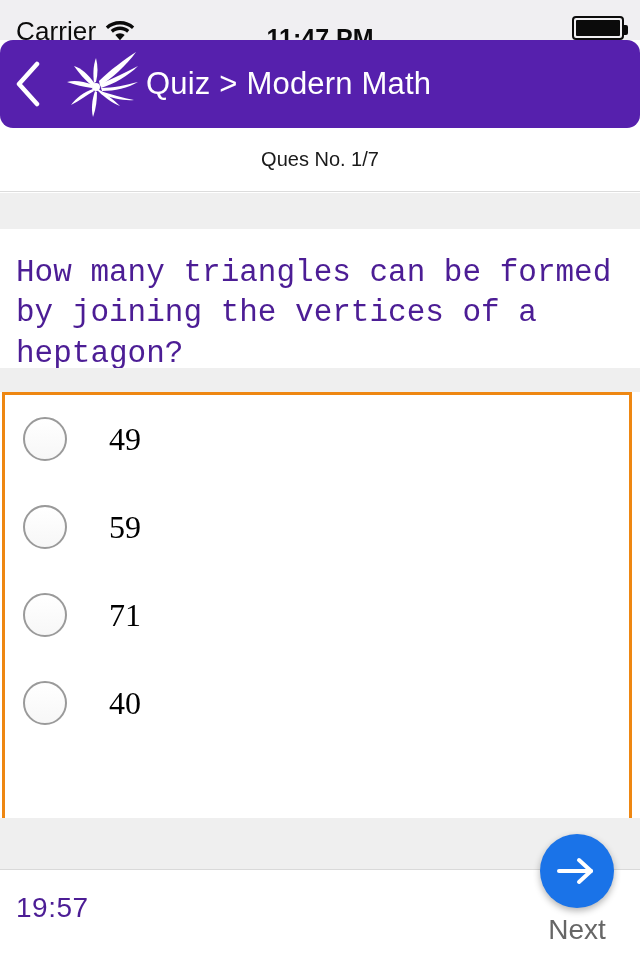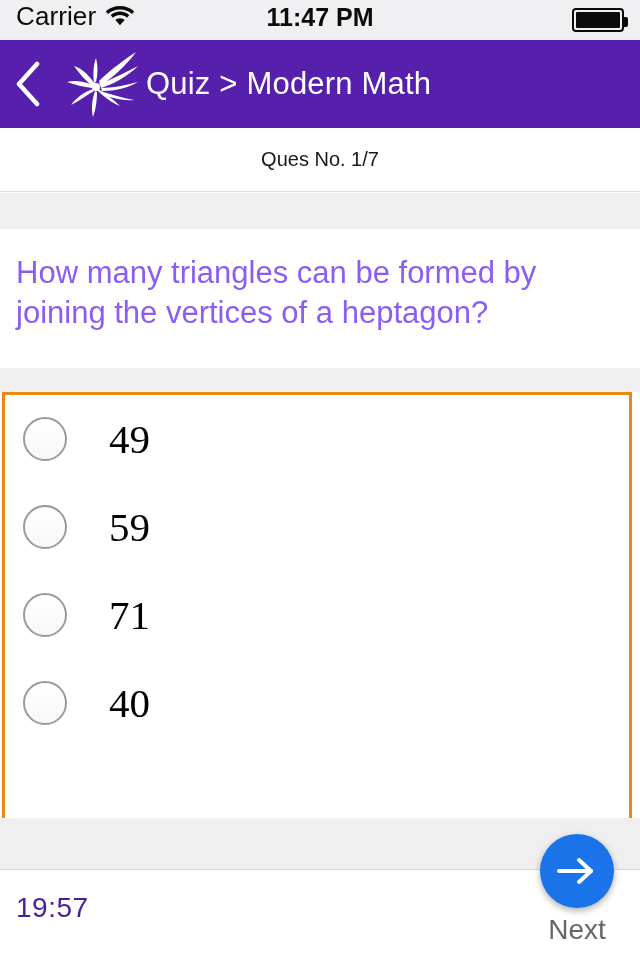--- a/index.html
+++ b/index.html
@@ -8,40 +8,40 @@
     font-family:"Liberation Sans", sans-serif;
     background:#ffffff;
     overflow:hidden;
   }
   #app { position:relative; width:640px; height:960px; background:#ffffff; }
 
   
   .statusbar{
     position:absolute; left:0; top:0; width:640px; height:40px;
     background:#f0eff2;
-    display:flex; align-items:flex-end; justify-content:space-between;
-    padding:8px 16px;
+    display:flex; align-items:flex-start; justify-content:space-between;
+    padding:16px 16px;
   }
   .sb-left{ display:flex; align-items:center; gap:9px; }
   .sb-carrier{ font-size:26px; color:#0b0b0b; letter-spacing:.1px; }
   .sb-time{ font-size:25px; font-weight:bold; color:#0b0b0b;
-            position:absolute; left:0; width:640px; text-align:center; }
+            position:absolute; left:0; width:640px; text-align:center;margin-top:8px; }
   .sb-right{ display:flex; align-items:center; z-index:2; }
   .wifi{ display:block; }
   .battery{ position:relative; width:52px; height:24px;
             border:2px solid #0b0b0b; border-radius:4px; padding:2px; }
   .battery::after{ content:""; position:absolute; right:-6px; top:7px;
             width:4px; height:10px; background:#0b0b0b; border-radius:0 2px 2px 0; }
   .battery i{ display:block; width:100%; height:100%; background:#0b0b0b; border-radius:1px; }
 
   
   .navbar{
     position:absolute; left:0; top:40px; width:640px; height:88px;
     background:#5620ad;
-    display:flex; align-items:center;
+    display:flex; align-items:center;border-radius:13px;
   }
   .back-btn{ width:54px; height:88px; display:flex; align-items:center; justify-content:center;
              cursor:pointer; }
   .logo{ width:86px; height:72px; display:flex; align-items:center; justify-content:center; }
   .nav-title{ font-size:31px; color:#ffffff; margin-left:6px; letter-spacing:.2px; }
 
   
   .qnum-bar{
     position:absolute; left:0; top:128px; width:640px; height:64px;
     background:#ffffff; display:flex; align-items:center; justify-content:center;
@@ -54,22 +54,22 @@
     position:absolute; left:0; top:193px; width:640px; height:36px;
     background:#efefef;
   }
 
   
   .question-area{
     position:absolute; left:0; top:229px; width:640px; height:139px;
     background:#ffffff; padding:24px 16px 0 16px;
   }
   .question-text{
-    font-family:Liberation Sans, sans-serif;
-    font-size:31px; line-height:1.30; color:#8b5cf6;
+    font-family:Liberation Mono, monospace;
+    font-size:31px; line-height:1.30; color:#4c1d95;
   }
 
   
   .band-mid{
     position:absolute; left:0; top:368px; width:640px; height:24px;
     background:#efefef;
   }
 
   
   .options-card{
@@ -83,21 +83,21 @@
     display:flex; align-items:center; height:88px; padding-left:18px; cursor:pointer;
   }
   .radio{
     width:44px; height:44px; border-radius:50%;
     border:2px solid #9a9a9a;
     background:linear-gradient(#ffffff,#f7f7f7);
     flex:0 0 auto;
   }
   .option-label{
     font-family:"Liberation Serif", serif;
-    font-size:41px; color:#000000; margin-left:42px;
+    font-size:32px; color:#000000; margin-left:42px;
   }
 
   
   .band-bottom{
     position:absolute; left:0; top:818px; width:640px; height:52px;
     background:#efefef; border-bottom:1px solid #d9d9d9;
   }
 
   
   .bottombar{

